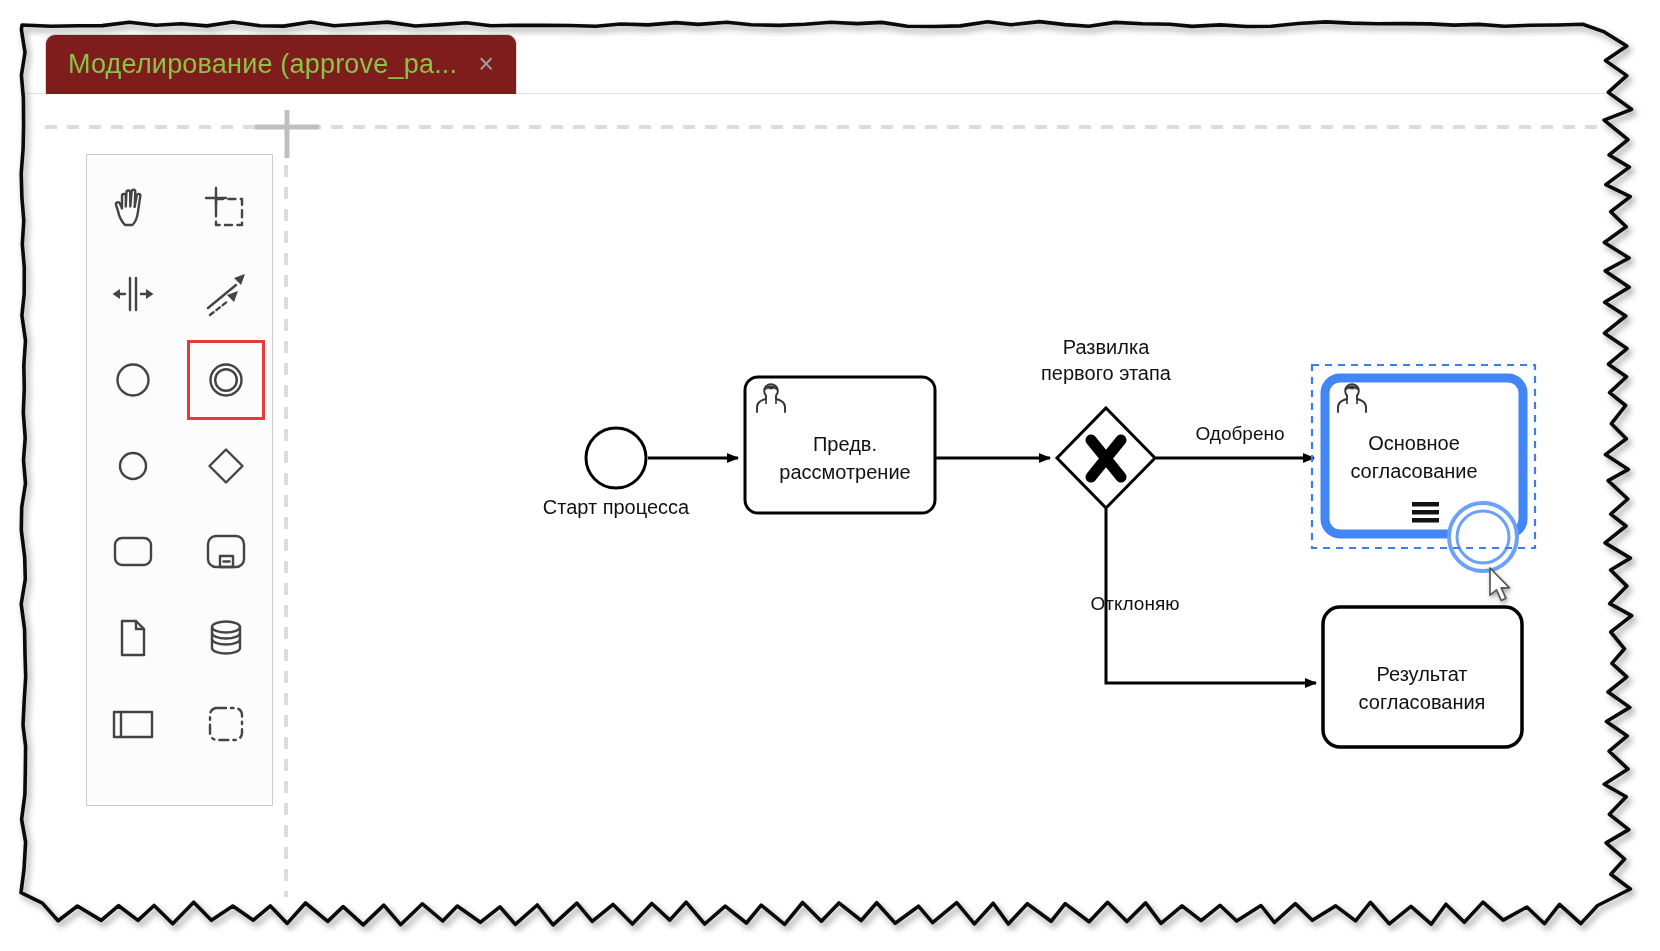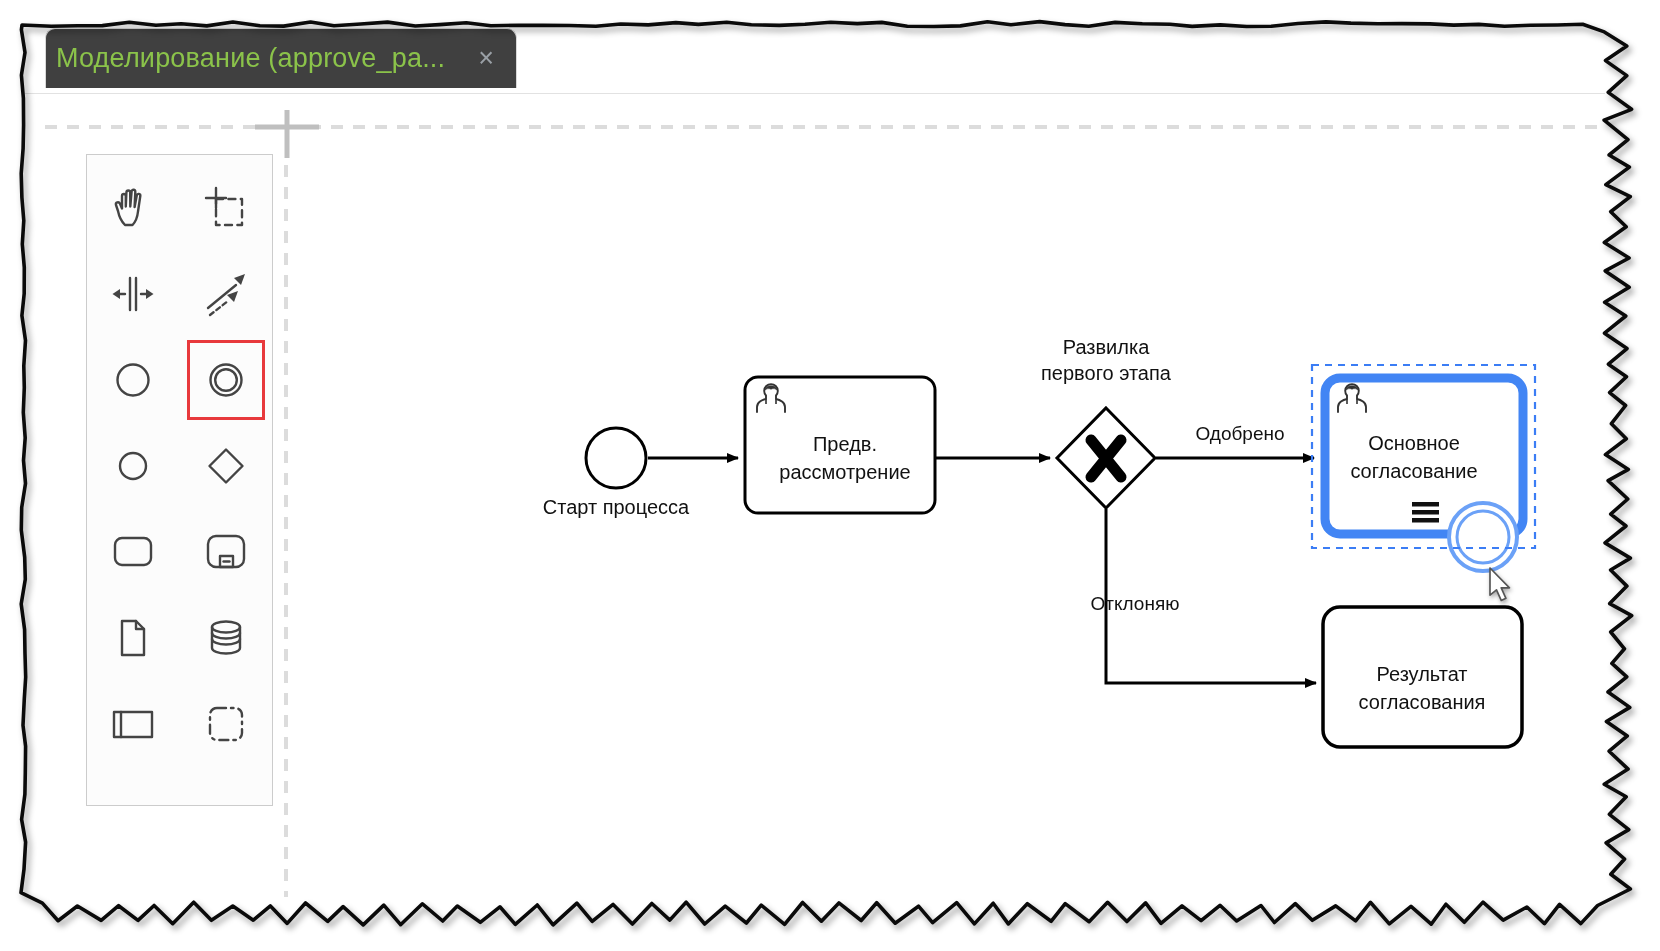--- a/index.html
+++ b/index.html
@@ -6,24 +6,24 @@
   html,body { width:1660px; height:951px; background:#fff; overflow:hidden;
               font-family:"Liberation Sans", sans-serif; }
   .page { position:relative; width:1660px; height:951px; background:#fff; }
 
   
   #torn-border { position:absolute; inset:0; z-index:50; pointer-events:none; }
 
   
   .tabstrip-line { position:absolute; left:25px; top:93px; width:1580px; height:1px;
                    background:#e2e2e2; z-index:2; }
-  .tab { position:absolute; left:45px; top:28px; width:472px; height:60px;
-         background:#404040; border:1px solid #d9d9d9; border-bottom:none;
+  .tab { position:absolute; left:45px; top:34px; width:472px; height:60px;
+         background:#7f1d1d; border:1px solid #d9d9d9; border-bottom:none;
          border-radius:10px 10px 0 0; z-index:3;
-         display:flex; align-items:center; padding:0 18px 0 10px; }
+         display:flex; align-items:center; padding:0 18px 0 22px; }
   .tab-title { color:#8bc34a; font-size:27px; white-space:nowrap; overflow:hidden;
                flex:1; letter-spacing:.2px; }
   .tab-close { color:#9aa0a6; font-size:27px; line-height:1; cursor:pointer; padding:0 4px; }
 
   
   #diagram-svg { position:absolute; inset:0; z-index:5; }
 
   
   .palette { position:absolute; left:86px; top:154px; width:187px; height:652px;
              background:#fcfcfc; border:1px solid #ccc; z-index:6;

